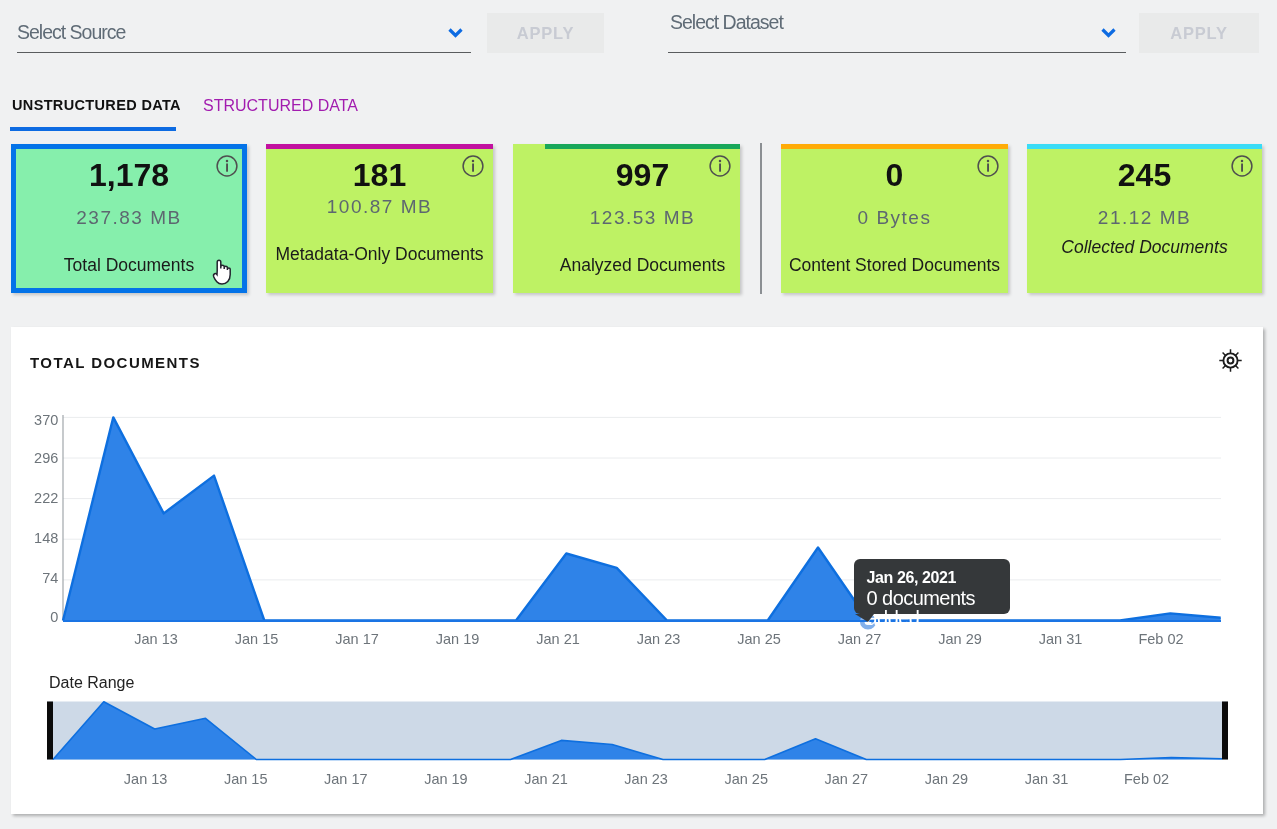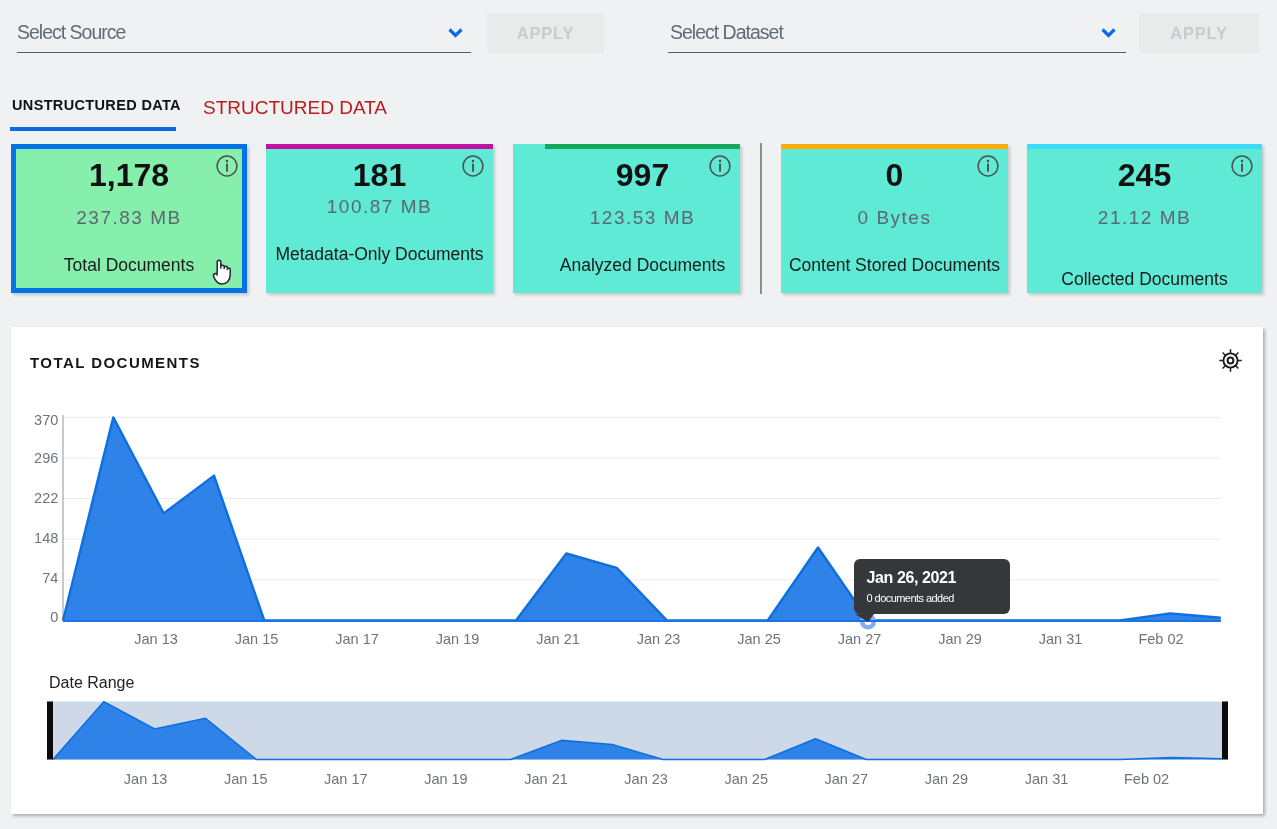--- a/index.html
+++ b/index.html
@@ -5,45 +5,45 @@
 * { margin:0; padding:0; box-sizing:border-box; }
 html,body { width:1277px; height:829px; background:#f0f1f2; font-family:"Liberation Sans", sans-serif; overflow:hidden; }
 .abs { position:absolute; }
 #root { position:relative; width:1277px; height:829px; }
 
 .sel-label { font-size:19.5px; color:#5f6b76; letter-spacing:-1px; }
 .sel-line { height:1px; background:#595c5e; }
 .applybtn { background:#e9eaea; color:#c8cbd3; font-weight:bold; font-size:16.5px; letter-spacing:0.8px; text-align:center; line-height:40px; }
 
 .tab-active { font-size:14.5px; font-weight:bold; color:#111; letter-spacing:0.35px; }
-.tab-idle { font-size:19px; color:#b91c1c; letter-spacing:0px; }
+.tab-idle { font-size:16px; color:#a21caf; letter-spacing:0px; }
 .tab-under { height:4px; background:#0d6be2; }
 
-.card { background:#5eead4; box-shadow:2px 2px 3px rgba(0,0,0,0.18); }
+.card { background:#bef264; box-shadow:2px 2px 3px rgba(0,0,0,0.18); }
 .strip { height:5px; }
 .num { font-size:32px; font-weight:bold; color:#111; text-align:center; line-height:32px; }
 .mb { font-size:19px; color:#5d6770; text-align:center; letter-spacing:1.5px; line-height:19px; }
 .clabel { font-size:17.5px; color:#1b1b1b; text-align:center; white-space:nowrap; line-height:18px; }
 
 #panel { left:11px; top:327px; width:1252px; height:487px; background:#fff; box-shadow:2px 2px 3px rgba(0,0,0,0.28); }
 .ptitle { font-size:15px; font-weight:bold; color:#161616; letter-spacing:1.45px; }
 .tooltip { background:#35383a; color:#fff; }
 </style>
 </head>
 <body>
 <div id="root">
 
   <div class="abs sel-label" style="left:17px; top:21px;">Select Source</div>
   <div class="abs sel-line" style="left:17px; top:52px; width:454px;"></div>
   <svg class="abs" style="left:448px; top:28px;" width="15" height="10" viewBox="0 0 15 10">
       <path d="M1.5 1.5 L7.5 7.5 L13.5 1.5" fill="none" stroke="#0d6be2" stroke-width="3.2"></path>
     </svg>
   <div class="abs applybtn" style="left:487px; top:13px; width:117px; height:40px;">APPLY</div>
 
-  <div class="abs sel-label" style="left:670px; top:21px;">Select Dataset</div>
+  <div class="abs sel-label" style="left:670px; top:11px;">Select Dataset</div>
   <div class="abs sel-line" style="left:668px; top:52px; width:458px;"></div>
   <svg class="abs" style="left:1101px; top:28px;" width="15" height="10" viewBox="0 0 15 10">
       <path d="M1.5 1.5 L7.5 7.5 L13.5 1.5" fill="none" stroke="#0d6be2" stroke-width="3.2"></path>
     </svg>
   <div class="abs applybtn" style="left:1139px; top:13px; width:120px; height:40px;">APPLY</div>
 
   <div class="abs tab-active" style="left:12px; top:96.5px;">UNSTRUCTURED DATA</div>
   <div class="abs tab-idle" style="left:203px; top:96.5px;">STRUCTURED DATA</div>
   <div class="abs tab-under" style="left:10px; top:127px; width:166px;"></div>
 
@@ -73,21 +73,21 @@
     <div class="strip" style="background:#ffab07;"></div>
     <div class="num" style="margin-top:9.5px;">0</div>
     <div class="mb" style="margin-top:17px;">0 Bytes</div>
     <div class="clabel" style="margin-top:29px;">Content Stored Documents</div>
   </div>
 
   <div class="abs card" style="left:1027px; top:144px; width:235px; height:149px;">
     <div class="strip" style="background:#3adcf7;"></div>
     <div class="num" style="margin-top:9.5px;">245</div>
     <div class="mb" style="margin-top:17px;">21.12 MB</div>
-    <div class="clabel" style="margin-top:43px;">Collected Documents</div>
+    <div class="clabel" style="margin-top:11px;font-style:italic;">Collected Documents</div>
   </div>
 
   <svg class="abs" style="left:215.8px; top:155px;" width="22" height="22" viewBox="0 0 22 22">
       <circle cx="11" cy="11" r="9.9" fill="none" stroke="#4f4f4f" stroke-width="1.5"></circle>
       <circle cx="11" cy="5.9" r="1.25" fill="#4f4f4f"></circle>
       <rect x="10.1" y="8.5" width="1.9" height="8.2" fill="#4f4f4f"></rect>
     </svg>
   <svg class="abs" style="left:462.4px; top:155px;" width="22" height="22" viewBox="0 0 22 22">
       <circle cx="11" cy="11" r="9.9" fill="none" stroke="#4f4f4f" stroke-width="1.5"></circle>
       <circle cx="11" cy="5.9" r="1.25" fill="#4f4f4f"></circle>
@@ -185,19 +185,19 @@
       <text x="935.4" y="456.5">Jan 29</text>
       <text x="1035.5" y="456.5">Jan 31</text>
       <text x="1135.6" y="456.5">Feb 02</text>
     </g>
   </svg>
 
   <div class="abs" style="left:63px; top:619.5px; width:1158px; height:2.4px; background:#1a74e4;"></div>
 
   <div class="abs tooltip" style="left:854px; top:559px; width:156px; height:55px; border-radius:6px; padding:9px 0 0 12.5px;">
     <div style="font-size:16px; font-weight:bold; line-height:20px; letter-spacing:-0.4px;">Jan 26, 2021</div>
-    <div style="font-size:11px; line-height:20px; letter-spacing:-0.55px;">0 documents added</div>
+    <div style="font-size:20px; line-height:20px; letter-spacing:-0.55px;">0 documents added</div>
   </div>
   <svg class="abs" style="left:854px; top:613.5px;" width="26" height="9" viewBox="0 0 26 9">
       <path d="M1 0 L20 0 L14 8 Z" fill="#35383a"></path>
     </svg>
 
 </div>
 
 </body></html>

